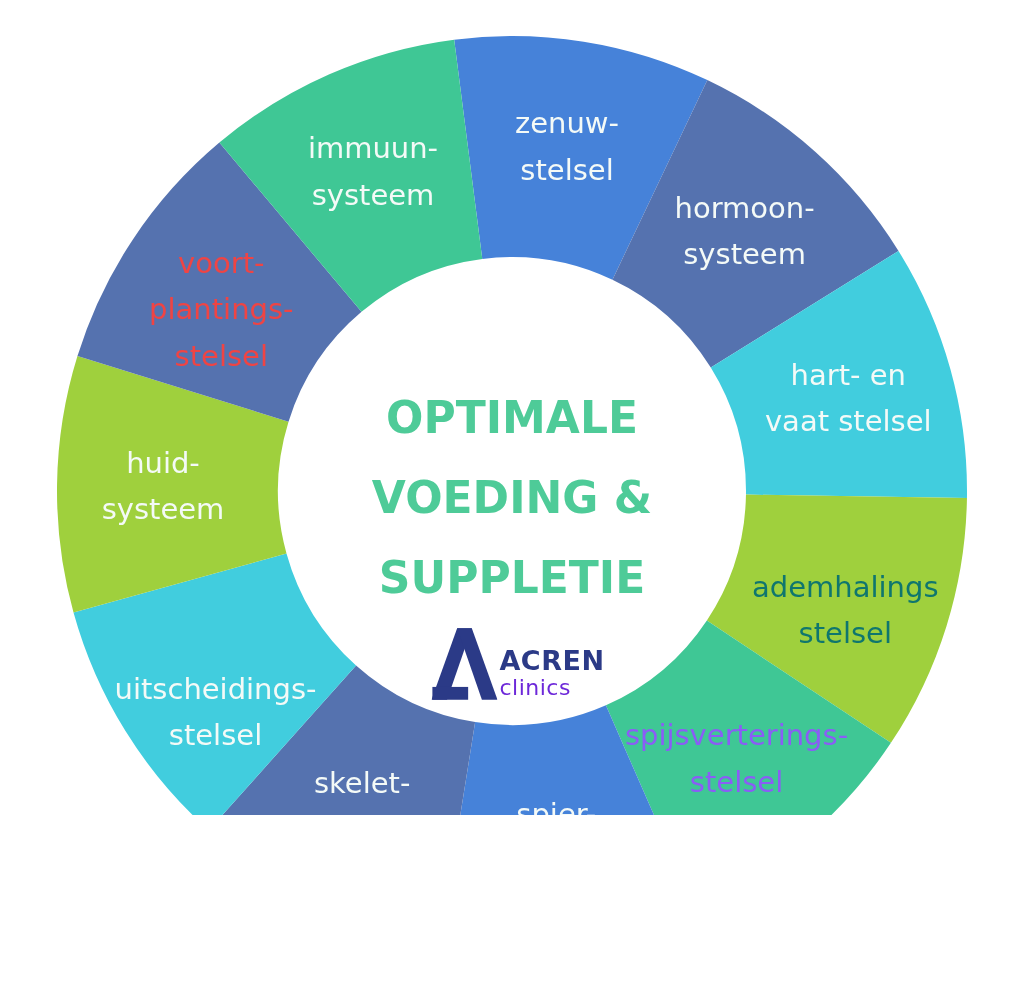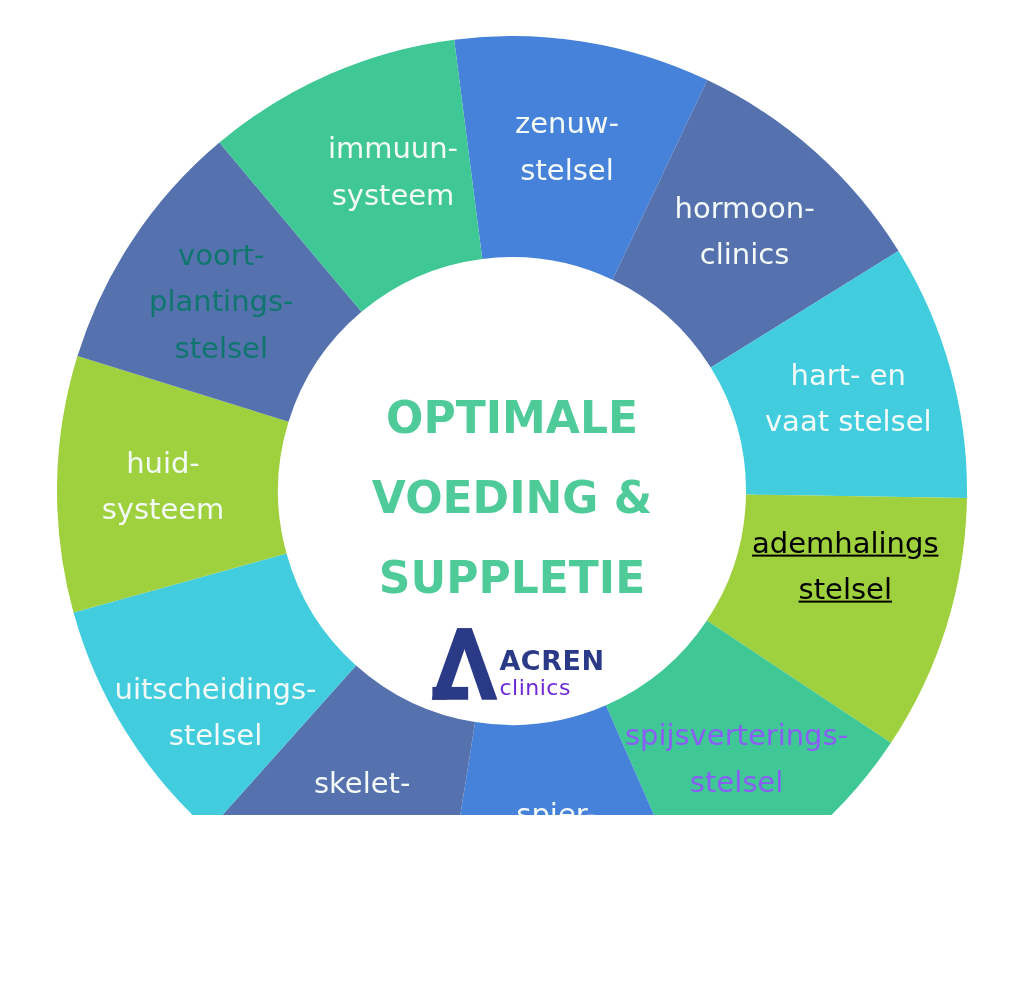--- a/index.html
+++ b/index.html
@@ -104,39 +104,39 @@
         <path d="M 73.51 612.45 A 455 455 0 0 1 77.46 356.11 L 288.52 421.63 A 234 234 0 0 0 286.49 553.46 Z" fill="#9fd03d"></path>
         <path d="M 77.46 356.11 A 455 455 0 0 1 219.37 142.59 L 361.50 311.82 A 234 234 0 0 0 288.52 421.63 Z" fill="#5572af"></path>
         <path d="M 219.37 142.59 A 455 455 0 0 1 454.19 39.69 L 482.27 258.90 A 234 234 0 0 0 361.50 311.82 Z" fill="#3fc795"></path>
       </g>
   </svg>
 
   <div id="labels-layer">
       <div class="seg-label" style="left: 567px; top: 146.4px; color: rgb(244, 250, 247);">zenuw-
 stelsel</div>
       <div class="seg-label" style="left: 744.6px; top: 230.8px; color: rgb(244, 250, 247);">hormoon-
-clinics</div>
+systeem</div>
       <div class="seg-label" style="left: 848.3px; top: 397.8px; color: rgb(244, 250, 247);">hart- en
 vaat stelsel</div>
-      <div class="seg-label" style="left: 845.3px; top: 566px; color: #000000; text-decoration: underline;">ademhalings
+      <div class="seg-label" style="left: 845.3px; top: 610px; color: #0f766e;">ademhalings
 stelsel</div>
       <div class="seg-label" style="left: 736.5px; top: 758.2px; color: #8b5cf6;">spijsverterings-
 stelsel</div>
       <div class="seg-label" style="left: 556.3px; top: 837.2px; color: rgb(244, 250, 247);">spier-
 stelsel</div>
       <div class="seg-label" style="left: 362.2px; top: 806.2px; color: rgb(244, 250, 247);">skelet-
 stelsel</div>
       <div class="seg-label" style="left: 215.5px; top: 675.1px; color: rgb(244, 250, 247); margin-top: 37px;">uitscheidings-
 stelsel</div>
       <div class="seg-label" style="left: 163px; top: 485.6px; color: rgb(244, 250, 247);">huid-
 systeem</div>
-      <div class="seg-label" style="left: 221.3px; top: 302px; color: #0f766e;">voort-
+      <div class="seg-label" style="left: 221.3px; top: 310px; color: #ef4444;">voort-
 plantings-
 stelsel</div>
-      <div class="seg-label" style="left: 393px; top: 171.3px; color: rgb(244, 250, 247);">immuun-
+      <div class="seg-label" style="left: 373px; top: 171.3px; color: rgb(244, 250, 247);">immuun-
 systeem</div>
     </div>
 
   <div id="center-title" style="color: rgb(78, 203, 152);">OPTIMALE
 VOEDING &amp;
 SUPPLETIE</div>
 
   <div id="logo">
     <svg class="logo-mark" viewBox="0 0 72 78">
       <polygon class="navy-fill" points="28,0 44,0 17,78 0,78" fill="#2b3a87"></polygon>

